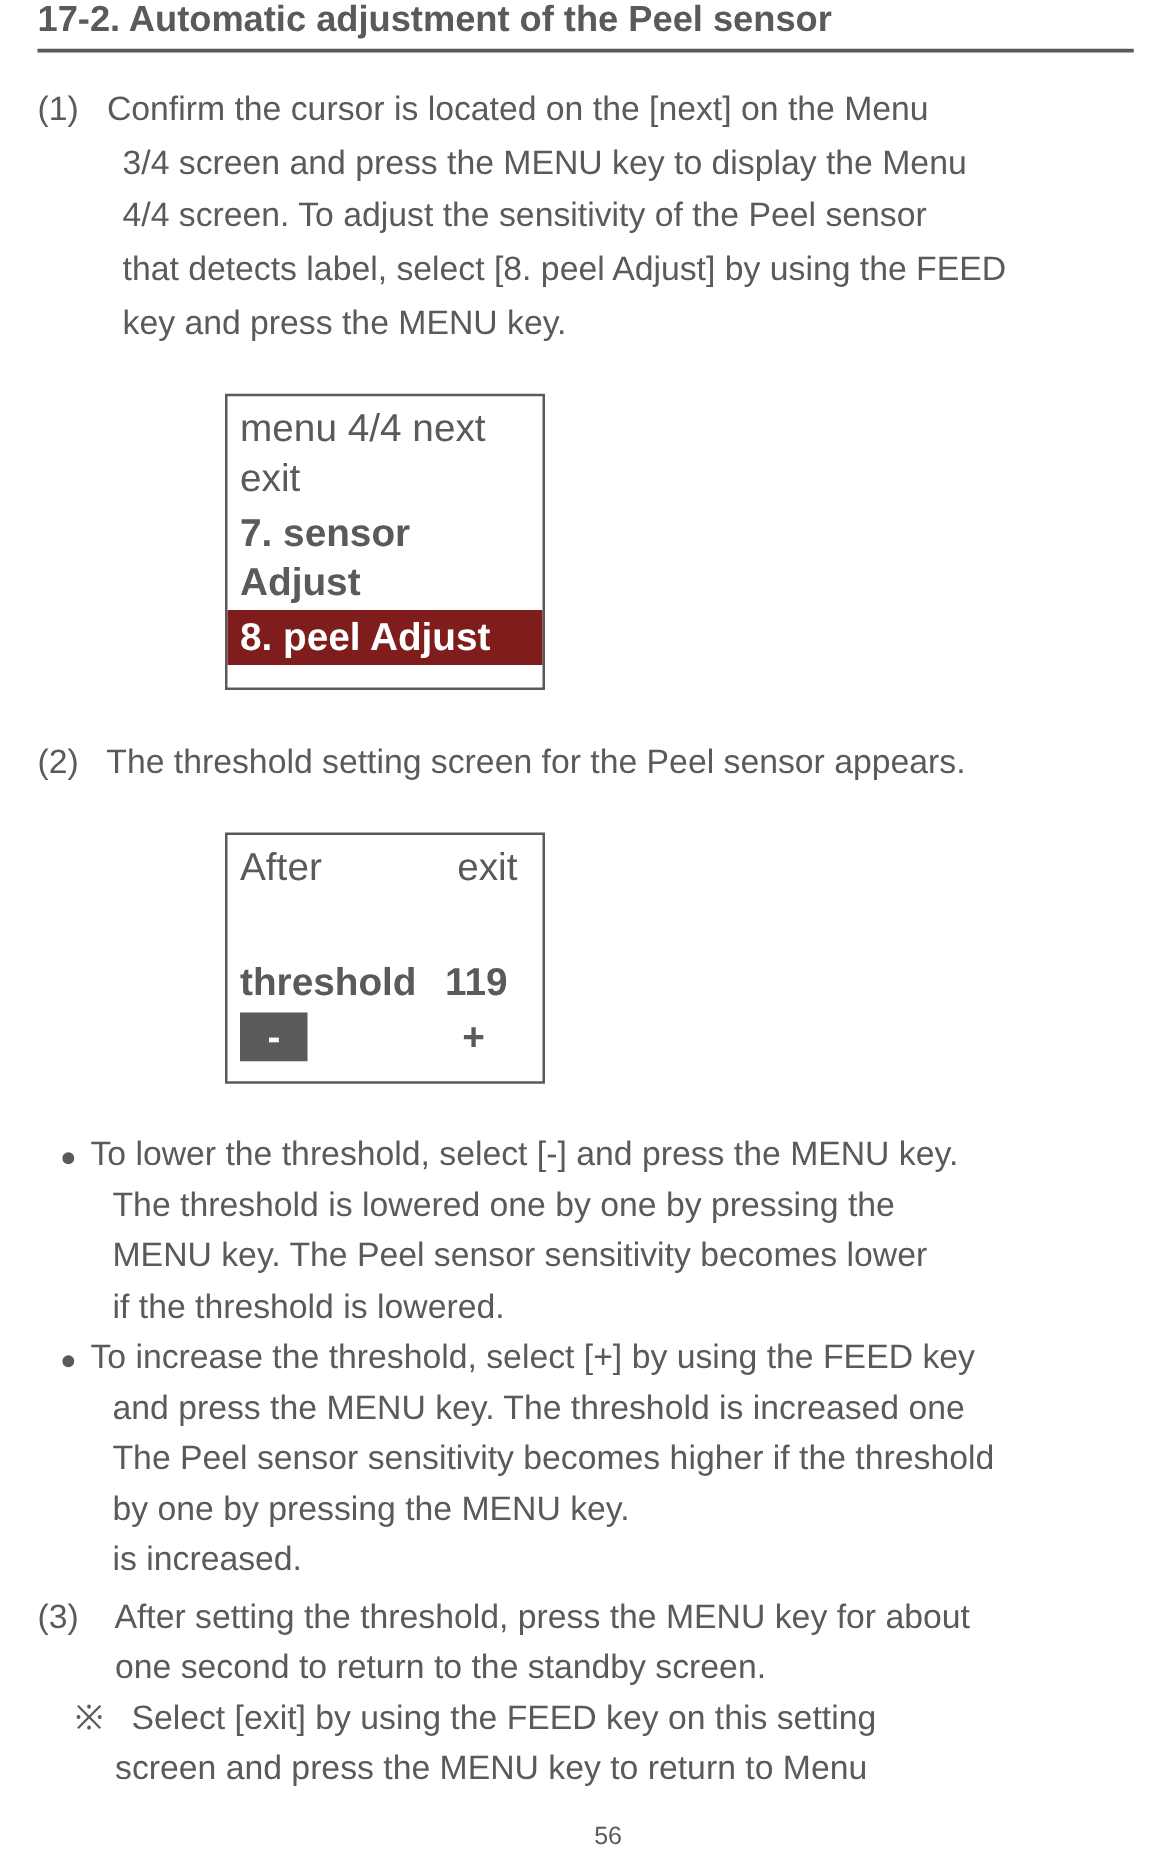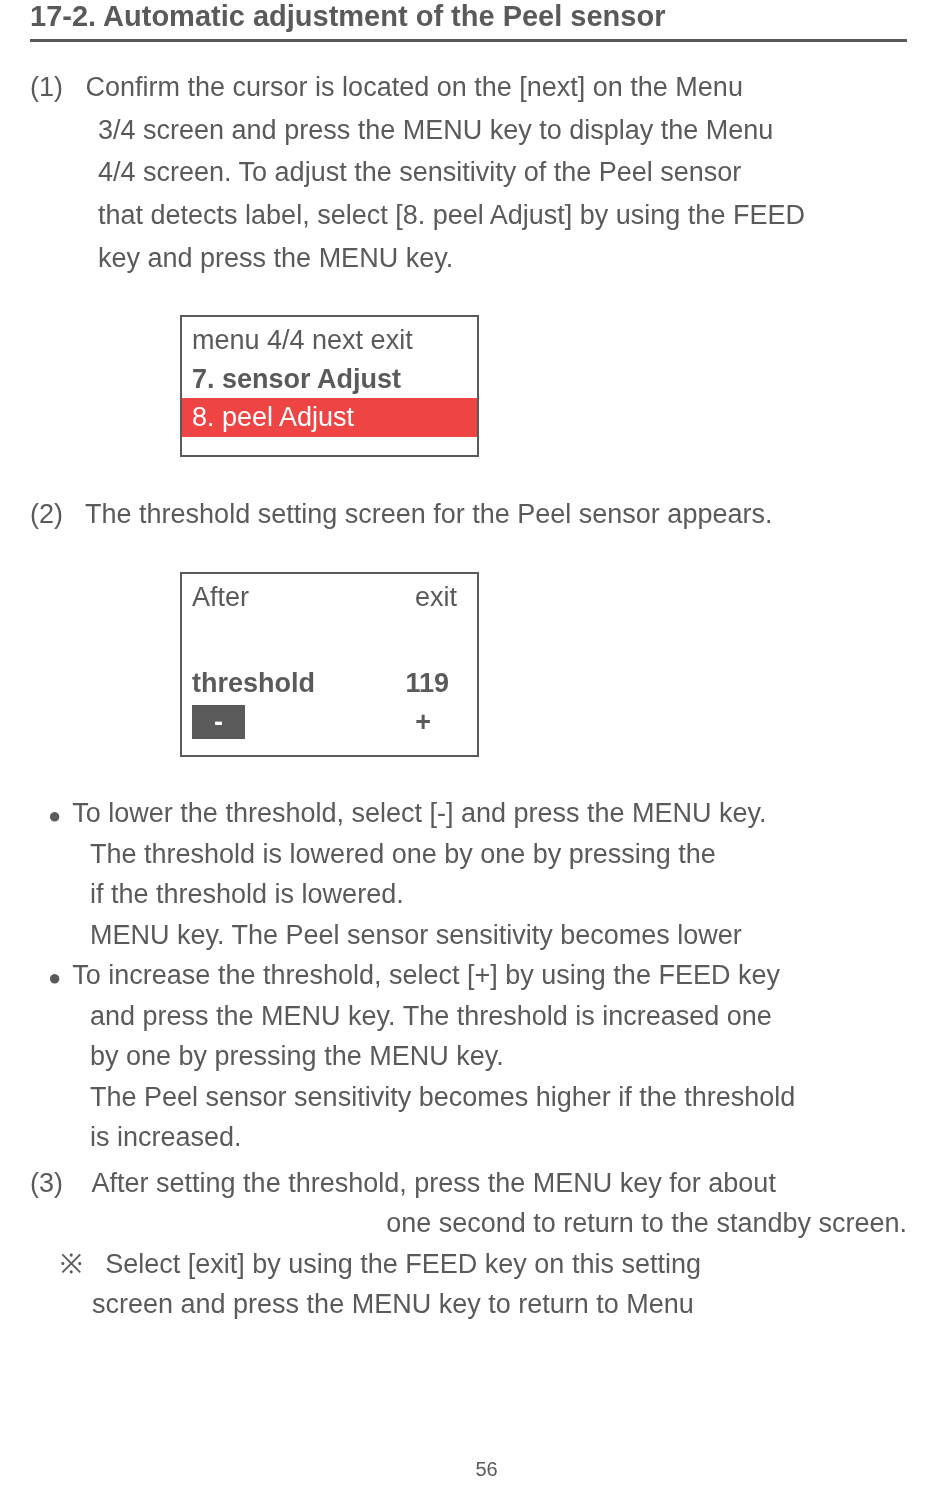--- a/index.html
+++ b/index.html
@@ -30,39 +30,39 @@
       color: #5a5a5a;
     }
     .step-block {
       margin-bottom: 20px;
     }
     .step-text {
       padding-left: 68px;
     }
     .screen-box {
       border: 2px solid #5a5a5a;
-      width: 299px;
+      width: 256px;
       margin: 36px 0 36px 150px;
-      font-size: 27px;
+      font-size: 31px;
       color: #5a5a5a;
     }
     .screen-row {
       padding: 2px 10px 2px 10px;
       line-height: 1.28;
     }
     .screen-row.top {
       padding-top: 6px;
     }
     .screen-row.bold {
       font-weight: bold;
     }
     .screen-row.inverted {
-      background: #ef4444;
+      background: #7f1d1d;
       color: #fff;
-      font-weight: normal;
+      font-weight: bold;
     }
     .screen-row.bottom-pad {
       padding-bottom: 6px;
     }
     .screen-row.spread {
       display: flex;
       justify-content: space-between;
       align-items: center;
     }
     .minus-box {
@@ -118,21 +118,20 @@
     .step3 {
       font-size: 27px;
       line-height: 1.5;
       color: #5a5a5a;
       margin-top: 5px;
     }
     .step3-first {
     }
     .step3-indent {
       padding-left: 62px;
-      text-align: right;
     }
     .note-line {
       padding-left: 30px;
     }
     .note-indent {
       padding-left: 62px;
     }
     .page-num {
       position: absolute;
       bottom: 14px;
@@ -190,32 +189,32 @@
   </div>
   <div class="screen-row" style="height:10px;"></div>
 </div>
 
 <div class="bullet-block">
   <div class="bullet-line">
     <span class="bullet-marker">●</span>
     <span>To lower the threshold, select [-] and press the MENU key.</span>
   </div>
   <div class="bullet-indent">The threshold is lowered one by one by pressing the</div>
+  <div class="bullet-indent">MENU key.  The Peel sensor sensitivity becomes lower</div>
   <div class="bullet-indent">if the threshold is lowered.</div>
-  <div class="bullet-indent">MENU key.  The Peel sensor sensitivity becomes lower</div>
 </div>
 
 <div class="bullet-block">
   <div class="bullet-line">
     <span class="bullet-marker">●</span>
     <span>To increase the threshold, select [+] by using the FEED key</span>
   </div>
   <div class="bullet-indent">and press the MENU key. The threshold  is increased one</div>
+  <div class="bullet-indent">The Peel sensor sensitivity becomes higher if the threshold</div>
   <div class="bullet-indent">by one by pressing the MENU key.</div>
-  <div class="bullet-indent">The Peel sensor sensitivity becomes higher if the threshold</div>
   <div class="bullet-indent">is increased.</div>
 </div>
 
 <div class="step3">
   <div class="step3-first">
     <span>(3)</span>
     <span>&nbsp;&nbsp;</span>
     <span>After setting the threshold, press the MENU key for about</span>
   </div>
   <div class="step3-indent">one second to return to the standby screen.</div>

